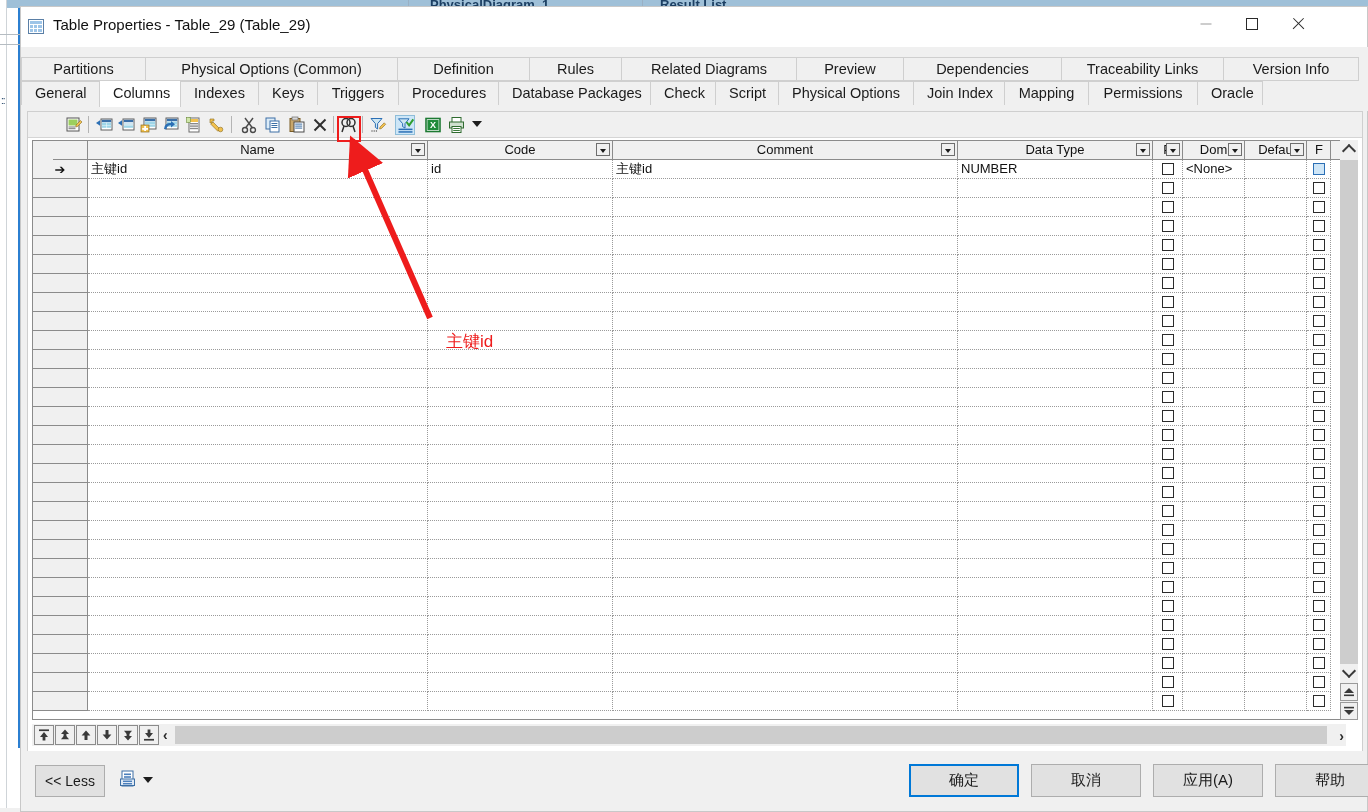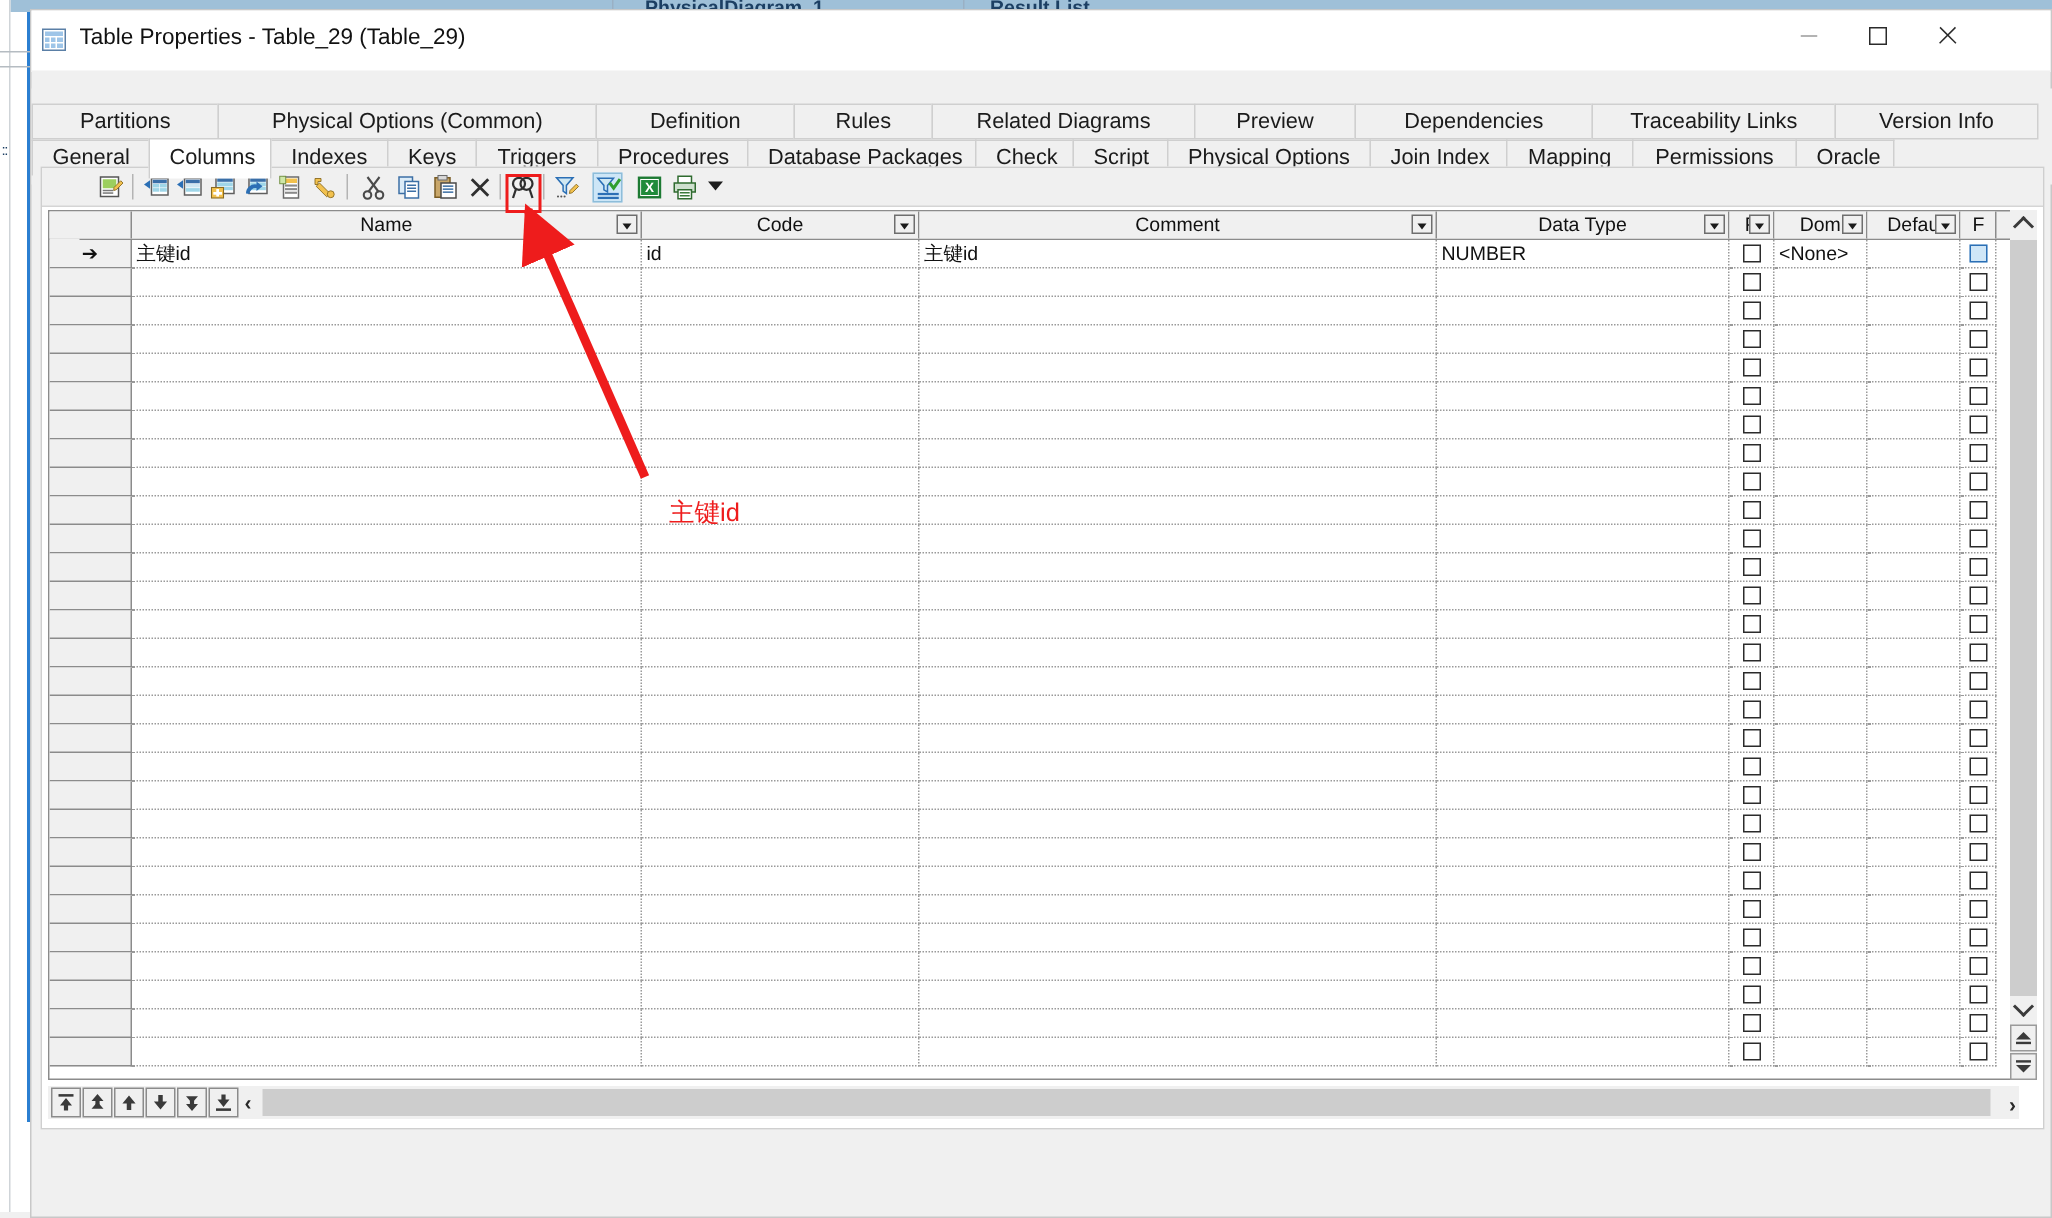--- a/index.html
+++ b/index.html
@@ -46,21 +46,21 @@
   .glyph-min{width:11px;height:1px;background:#9b9b9b;}
   .glyph-max{width:12px;height:12px;border:1.4px solid #2a2a2a;box-sizing:border-box;}
   .glyph-close{width:14px;height:14px;}
   .glyph-close:before,.glyph-close:after{
     content:"";position:absolute;left:0;top:6.5px;width:15px;height:1.4px;background:#2a2a2a;
   }
   .glyph-close:before{transform:rotate(45deg);}
   .glyph-close:after{transform:rotate(-45deg);}
 
   
-  .tabzone{position:absolute;left:0;top:40px;width:1348px;height:64px;background:#f0f0f0;margin-top:12px;}
+  .tabzone{position:absolute;left:0;top:40px;width:1348px;height:64px;background:#f0f0f0;}
   .tabrow{position:absolute;left:0;height:24px;white-space:nowrap;font-size:0;}
   .tabrow.r1{top:10px;}
   .tabrow.r2{top:34px;}
   .tab{
     display:inline-block;height:24px;line-height:23px;
     background:#f0f0f0;border:1px solid #cfcfcf;border-bottom:none;
     box-sizing:border-box;margin-right:-1px;
     font-size:14.5px;color:#1b1b1b;text-align:center;
     padding:0 13px;cursor:default;font-family:"Liberation Sans",sans-serif;
   }
@@ -494,20 +494,38 @@
         <div class="navbtn" style="left: 107px;">
           <span style="position:absolute;left:2px;top:2px;"><svg width="14" height="14" viewBox="0 0 14 14">
               <rect x="2" y="10.9" width="10" height="1.7" fill="#3a3a3a"></rect>
               <polygon points="7,10 11,5 8.4,5 8.4,1.6 5.6,1.6 5.6,5 3,5" fill="#3a3a3a"></polygon>
             </svg></span>
         </div>
         <span class="gt" style="left: 131px;">‹</span>
       </div>
   </div>
 
+  <div class="footer">
+    <button class="less-btn">&lt;&lt; Less</button>
+    <span class="print-ic">
+      <svg width="18" height="18" viewBox="0 0 18 18">
+        <rect x="3" y="1" width="11" height="15" fill="#ffffff" stroke="#3c6fa5" stroke-width="1"></rect>
+        <rect x="5" y="3.5" width="7" height="1.6" fill="#4b7fbc"></rect>
+        <rect x="5" y="6.2" width="7" height="1.6" fill="#4b7fbc"></rect>
+        <rect x="1.5" y="9" width="14" height="6.5" fill="#dfe9f5" stroke="#3c6fa5" stroke-width="1"></rect>
+        <rect x="4" y="10.6" width="9" height="1.4" fill="#4b7fbc"></rect>
+        <rect x="4" y="13" width="9" height="1.4" fill="#4b7fbc"></rect>
+      </svg>
+    </span>
+    <span class="print-caret"></span>
+    <button class="fbtn primary" style="left:888px;">确定</button>
+    <button class="fbtn" style="left:1010px;">取消</button>
+    <button class="fbtn" style="left:1132px;">应用(A)</button>
+    <button class="fbtn" style="left:1254px;">帮助</button>
+  </div>
 </div>
 
 <div class="anno-rect"></div>
 <svg id="annosvg">
   <defs>
     <marker id="ah" markerWidth="7" markerHeight="7" refX="5.6" refY="3.2" orient="auto">
       <path d="M0,0 L6.4,3.2 L0,6.4 z" fill="#ee1c1c"></path>
     </marker>
   </defs>
   <line x1="430" y1="318" x2="352" y2="140" stroke="#ee1c1c" stroke-width="6" marker-end="url(#ah)"></line>

